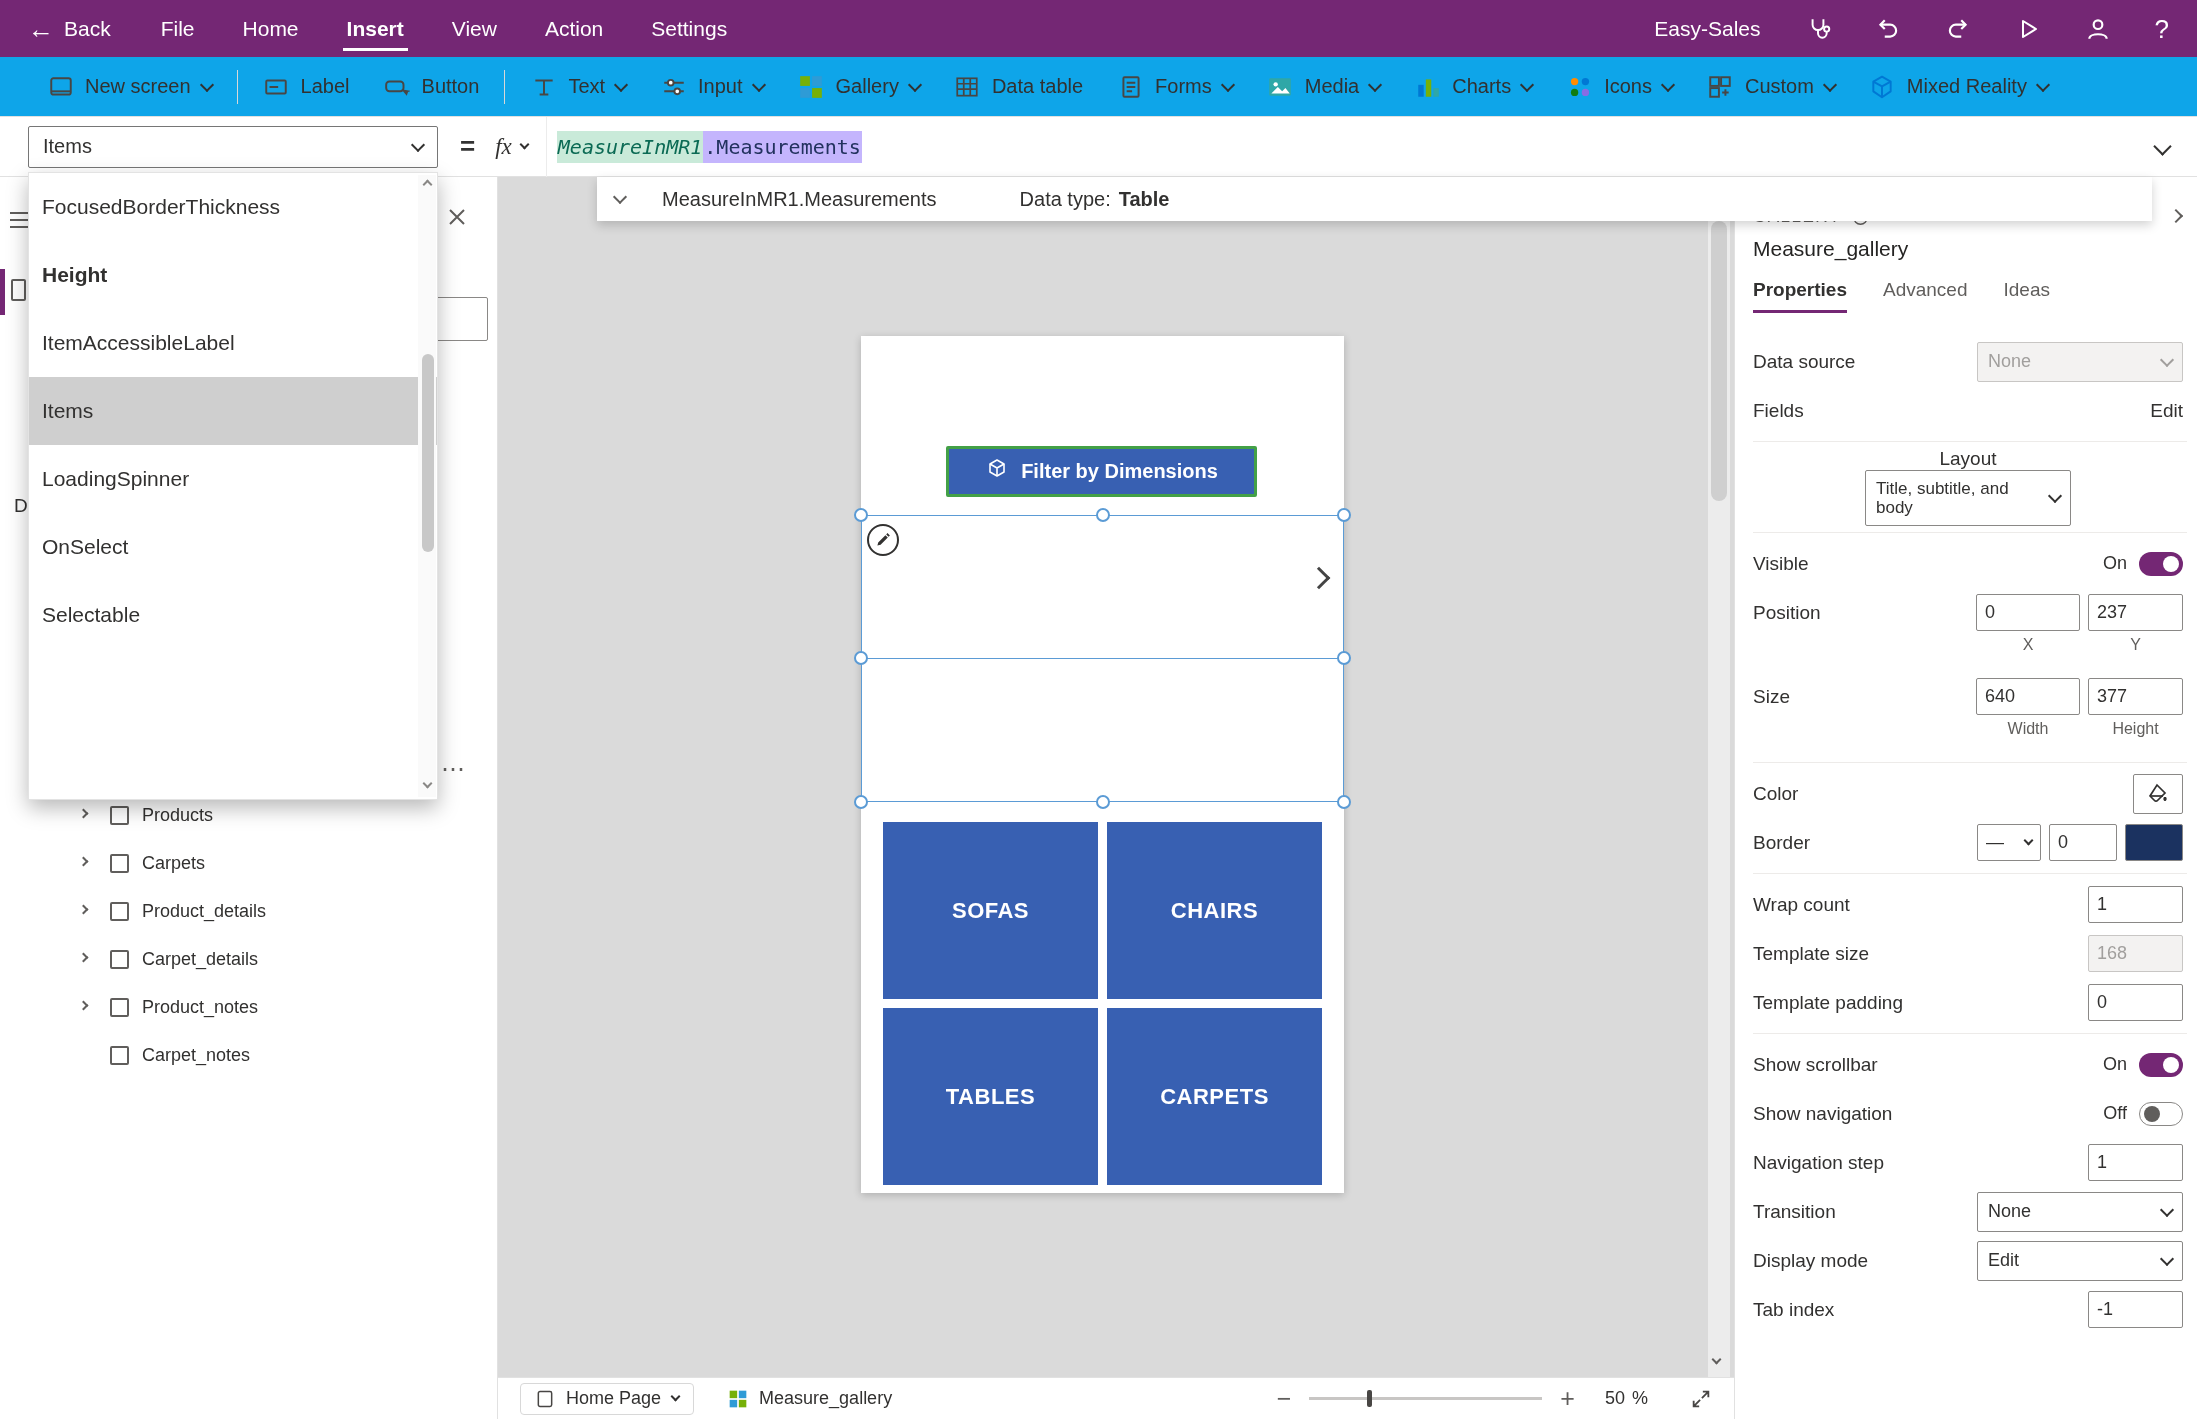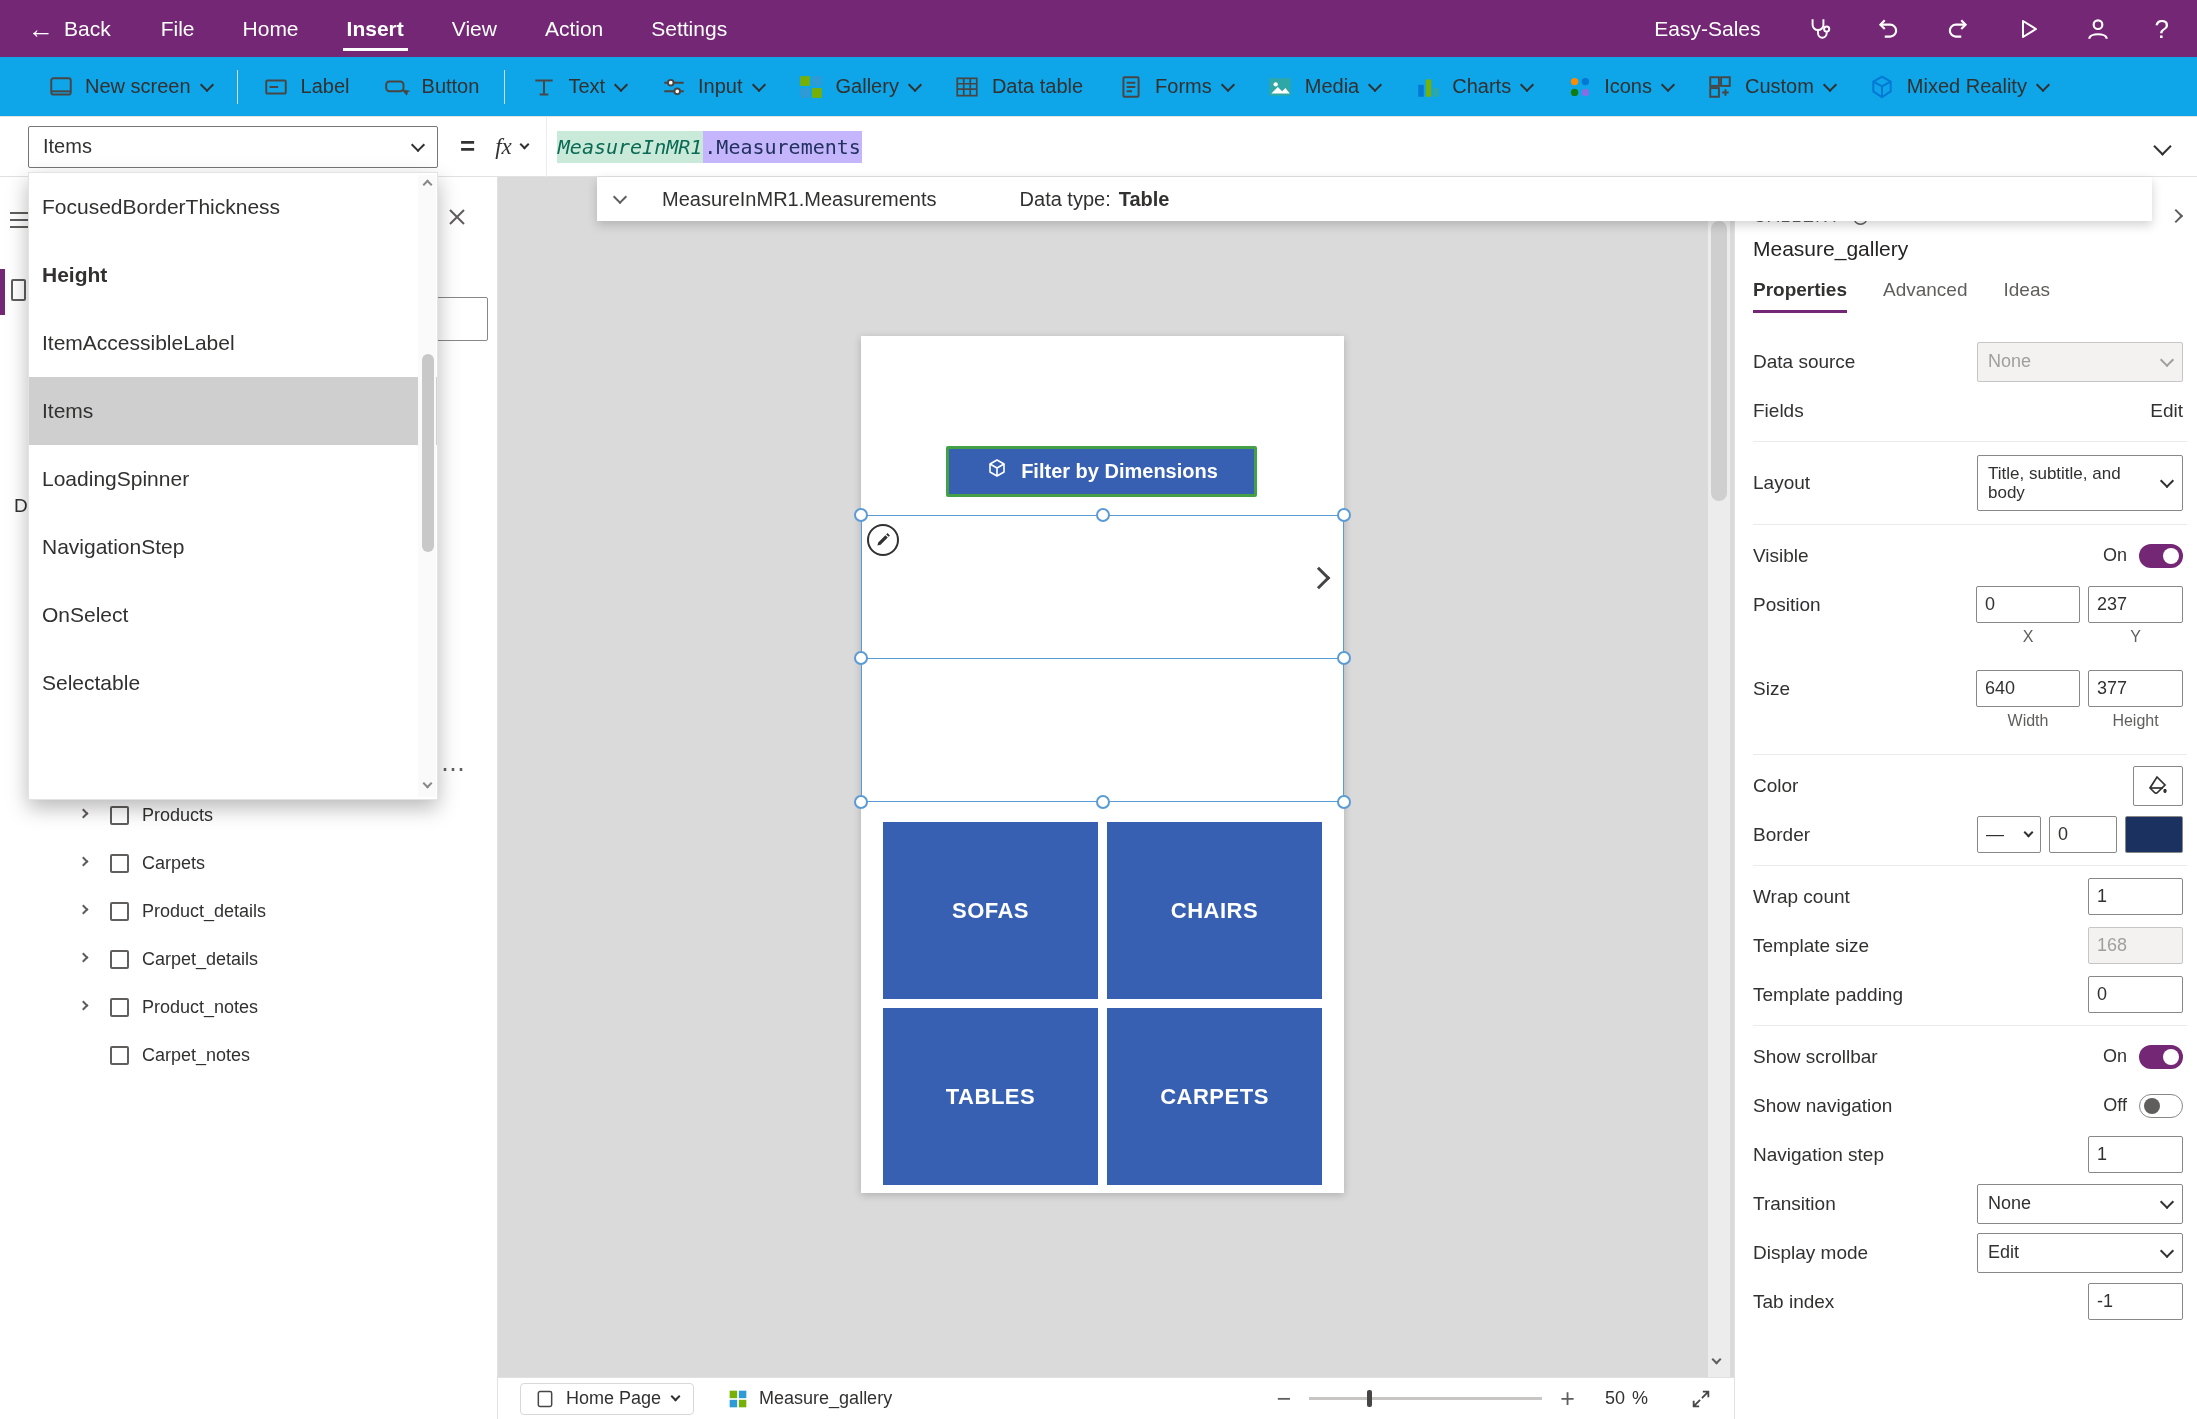--- a/index.html
+++ b/index.html
@@ -472,21 +472,20 @@
     </div>
   </div>
 </div>
 
 <div class="pdrop">
   <div class="pd-item">FocusedBorderThickness</div>
   <div class="pd-item bold">Height</div>
   <div class="pd-item">ItemAccessibleLabel</div>
   <div class="pd-item sel">Items</div>
   <div class="pd-item">LoadingSpinner</div>
-  <div class="pd-item">NavigationStep</div>
   <div class="pd-item">OnSelect</div>
   <div class="pd-item">Selectable</div>
   <div class="pd-sb">
     <span class="chv up small"></span>
     <span class="chv small dn"></span>
   </div>
   <div class="pd-thumb"></div>
 </div>
 
 <div class="canvas-area">
@@ -556,21 +555,21 @@
         <span>None</span>
         <span class="chv"></span>
       </div>
     </div>
     <div class="prow">
       <span class="plabel">Fields</span>
       <span class="plink">Edit</span>
     </div>
     <div class="pdivider"></div>
 
-    <div class="prow" style="min-height:70px;">
+    <div class="prow" style="min-height:70px;flex-direction:column;">
       <span class="plabel">Layout</span>
       <div class="psel tall">
         <span>Title, subtitle, and body</span>
         <span class="chv"></span>
       </div>
     </div>
     <div class="pdivider"></div>
 
     <div class="prow">
       <span class="plabel">Visible</span>

